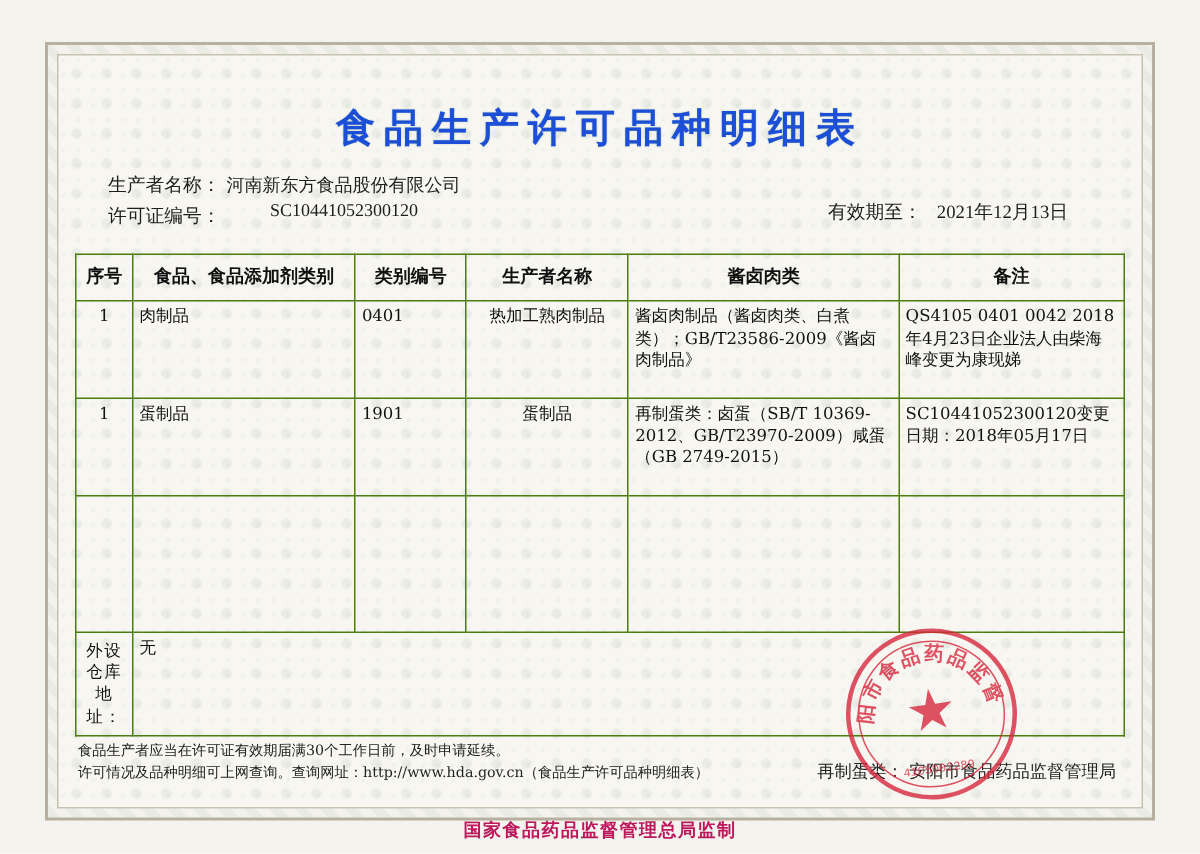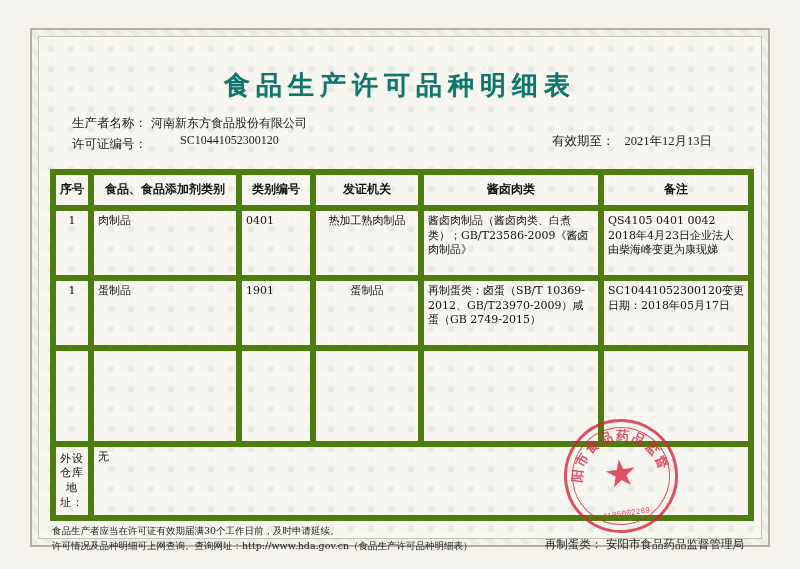--- a/index.html
+++ b/index.html
@@ -59,21 +59,21 @@
     top: 50px;
     right: 50px;
     bottom: 40px;
   }
 
   .doc-title {
     text-align: center;
     font-family: "DejaVu Serif", serif;
     font-size: 26px;
     font-weight: bold;
-    color: #0f766e;
+    color: #1d4ed8;
     letter-spacing: 6px;
     margin-top: 18px;
     margin-bottom: 12px;
     text-shadow: 0 0 1px rgba(26,107,60,.4);
   }
 
   .meta {
     font-family: "DejaVu Serif", serif;
     font-size: 12px;
     color: #1d1d1d;
@@ -115,21 +115,21 @@
     margin-top: 40px;
   }
 
   table.grid {
     width: 100%;
     border-collapse: collapse;
     margin-top: 6px;
     table-layout: fixed;
   }
   table.grid th, table.grid td {
-    border: 6px solid #4d7c0f;
+    border: 1px solid #4d7c0f;
     font-family: "DejaVu Serif", serif;
     font-size: 11px;
     color: #111;
     vertical-align: top;
     padding: 3px 4px;
     line-height: 1.32;
   }
   table.grid th {
     text-align: center;
     font-weight: bold;
@@ -275,21 +275,21 @@
         <col style="width:74px">
         <col style="width:108px">
         <col style="width:180px">
         <col style="width:150px">
       </colgroup>
       <thead>
         <tr>
           <th>序号</th>
           <th>食品、食品添加剂类别</th>
           <th>类别编号</th>
-          <th>发证机关</th>
+          <th>生产者名称</th>
           <th>酱卤肉类</th>
           <th>备注</th>
         </tr>
       </thead>
       <tbody>
         <tr class="row-tall">
           <td class="c-seq">1</td>
           <td class="c-cat">肉制品</td>
           <td class="c-code">0401</td>
           <td class="c-name">热加工熟肉制品</td>

